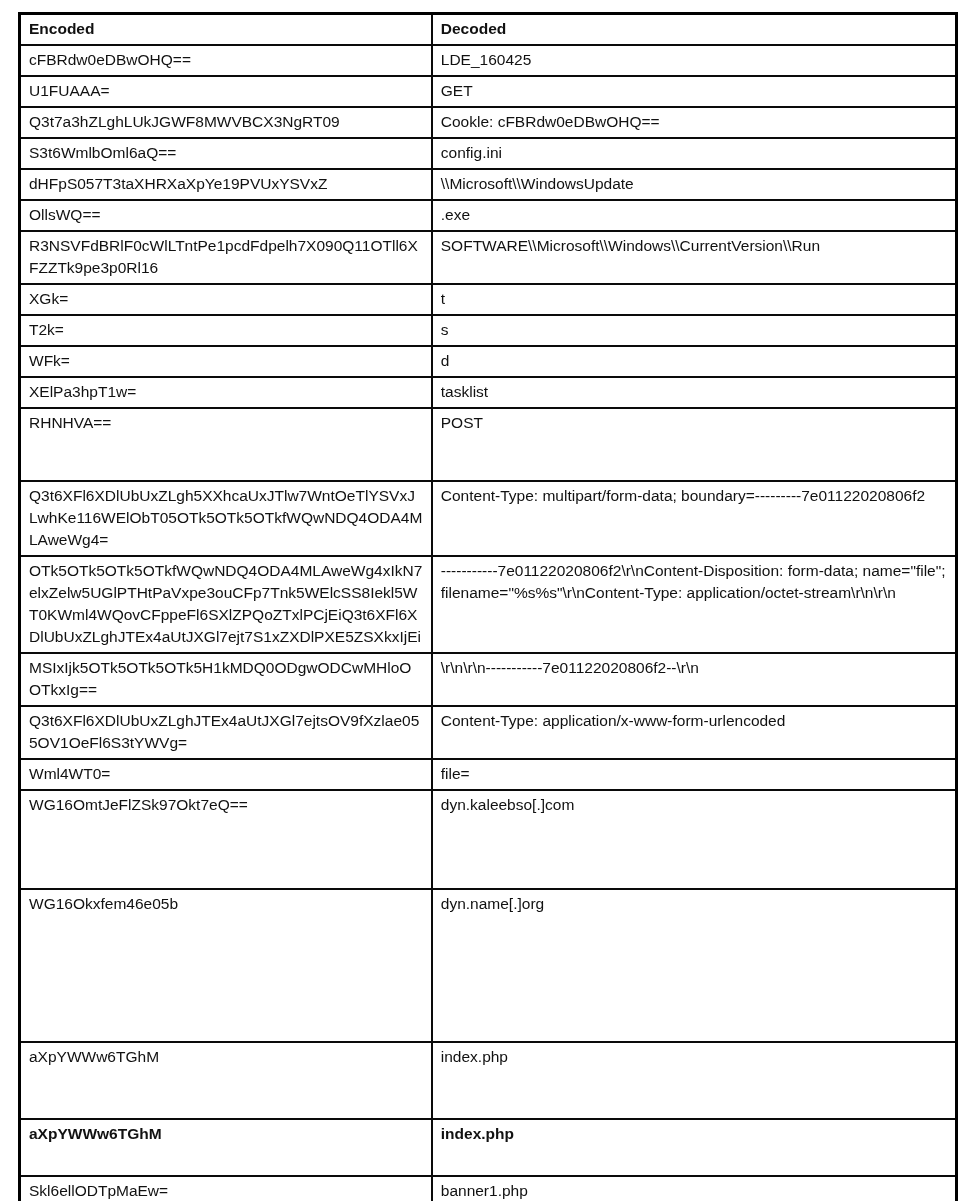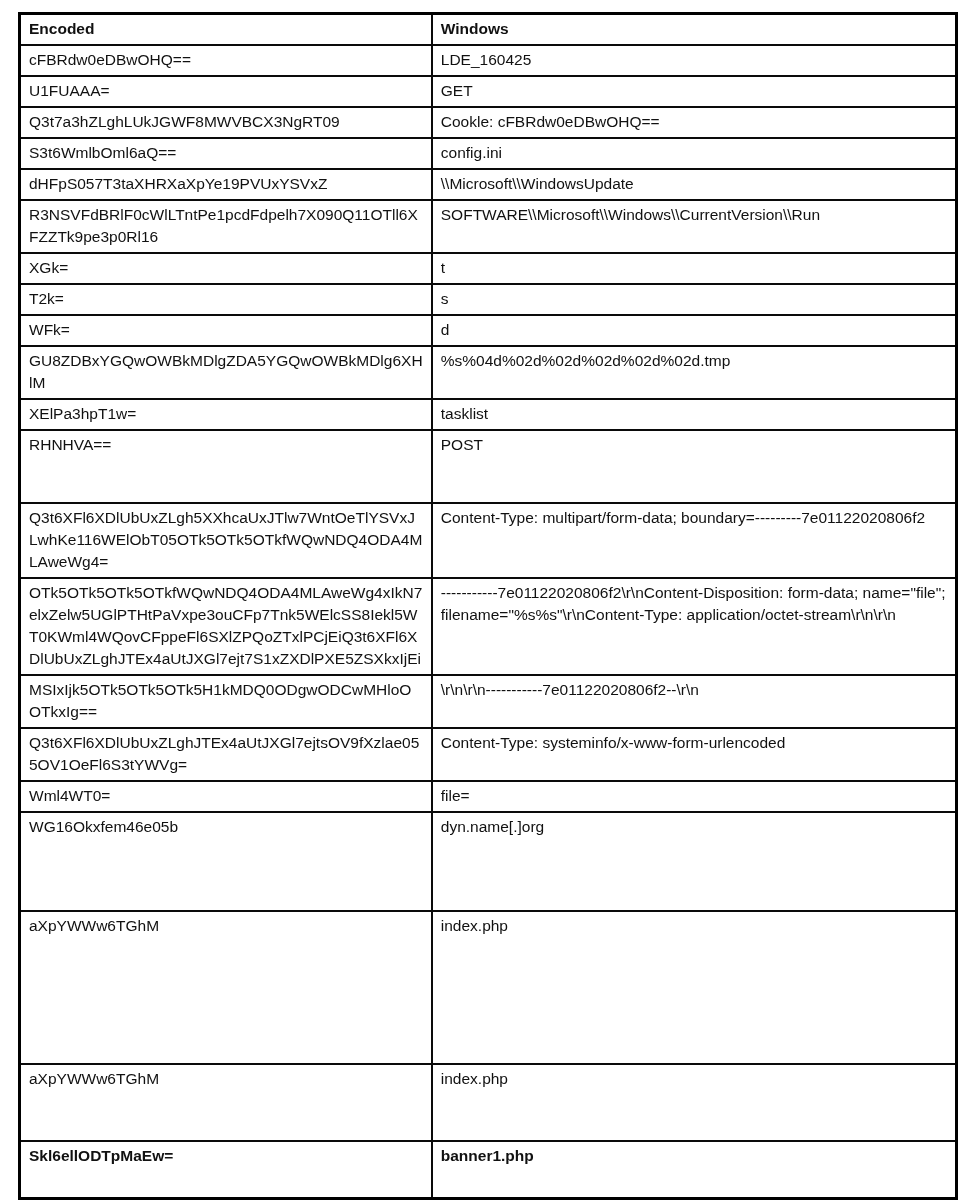--- a/index.html
+++ b/index.html
@@ -52,21 +52,21 @@
 
 <div class="page">
   <table class="decoded-table">
     <colgroup>
       <col class="col-encoded">
       <col class="col-decoded">
     </colgroup>
     <thead>
       <tr>
         <th>Encoded</th>
-        <th>Windows</th>
+        <th>Decoded</th>
       </tr>
     </thead>
     <tbody>
   <tr>
     <td class="encoded-cell">cFBRdw0eDBwOHQ==</td>
     <td class="decoded-cell">LDE_160425</td>
   </tr>
 
   <tr>
     <td class="encoded-cell">U1FUAAA=</td>
@@ -81,20 +81,24 @@
   <tr>
     <td class="encoded-cell">S3t6WmlbOml6aQ==</td>
     <td class="decoded-cell">config.ini</td>
   </tr>
 
   <tr>
     <td class="encoded-cell">dHFpS057T3taXHRXaXpYe19PVUxYSVxZ</td>
     <td class="decoded-cell">\\Microsoft\\WindowsUpdate</td>
   </tr>
 
+  <tr>
+    <td class="encoded-cell">OllsWQ==</td>
+    <td class="decoded-cell">.exe</td>
+  </tr>
 
   <tr>
     <td class="encoded-cell">R3NSVFdBRlF0cWlLTntPe1pcdFdpelh7X090Q11OTll6XFZZTk9pe3p0Rl16</td>
     <td class="decoded-cell">SOFTWARE\\Microsoft\\Windows\\CurrentVersion\\Run</td>
   </tr>
 
 
   <tr>
     <td class="encoded-cell">XGk=</td>
     <td class="decoded-cell">t</td>
@@ -103,24 +107,20 @@
   <tr>
     <td class="encoded-cell">T2k=</td>
     <td class="decoded-cell">s</td>
   </tr>
 
   <tr>
     <td class="encoded-cell">WFk=</td>
     <td class="decoded-cell">d</td>
   </tr>
 
-  <tr>
-    <td class="encoded-cell">GU8ZDBxYGQwOWBkMDlgZDA5YGQwOWBkMDlg6XHlM</td>
-    <td class="decoded-cell">%s%04d%02d%02d%02d%02d%02d.tmp</td>
-  </tr>
 
 
   <tr>
     <td class="encoded-cell">XElPa3hpT1w=</td>
     <td class="decoded-cell">tasklist</td>
   </tr>
 
 
 
   <tr>
@@ -138,28 +138,32 @@
     <td class="decoded-cell">-----------7e01122020806f2\r\nContent-Disposition: form-data; name="file"; filename="%s%s"\r\nContent-Type: application/octet-stream\r\n\r\n</td>
   </tr>
 
   <tr>
     <td class="encoded-cell">MSIxIjk5OTk5OTk5OTk5H1kMDQ0ODgwODCwMHloOOTkxIg==</td>
     <td class="decoded-cell">\r\n\r\n-----------7e01122020806f2--\r\n</td>
   </tr>
 
   <tr>
     <td class="encoded-cell">Q3t6XFl6XDlUbUxZLghJTEx4aUtJXGl7ejtsOV9fXzlae055OV1OeFl6S3tYWVg=</td>
-    <td class="decoded-cell">Content-Type: systeminfo/x-www-form-urlencoded</td>
+    <td class="decoded-cell">Content-Type: application/x-www-form-urlencoded</td>
   </tr>
 
   <tr>
     <td class="encoded-cell">Wml4WT0=</td>
     <td class="decoded-cell">file=</td>
   </tr>
 
+  <tr>
+    <td class="encoded-cell">WG16OmtJeFlZSk97Okt7eQ==</td>
+    <td class="decoded-cell">dyn.kaleebso[.]com</td>
+  </tr>
 
   <tr>
     <td class="encoded-cell">WG16Okxfem46e05b</td>
     <td class="decoded-cell">dyn.name[.]org</td>
   </tr>
 
   <tr>
     <td class="encoded-cell">aXpYWWw6TGhM</td>
     <td class="decoded-cell">index.php</td>
   </tr>

